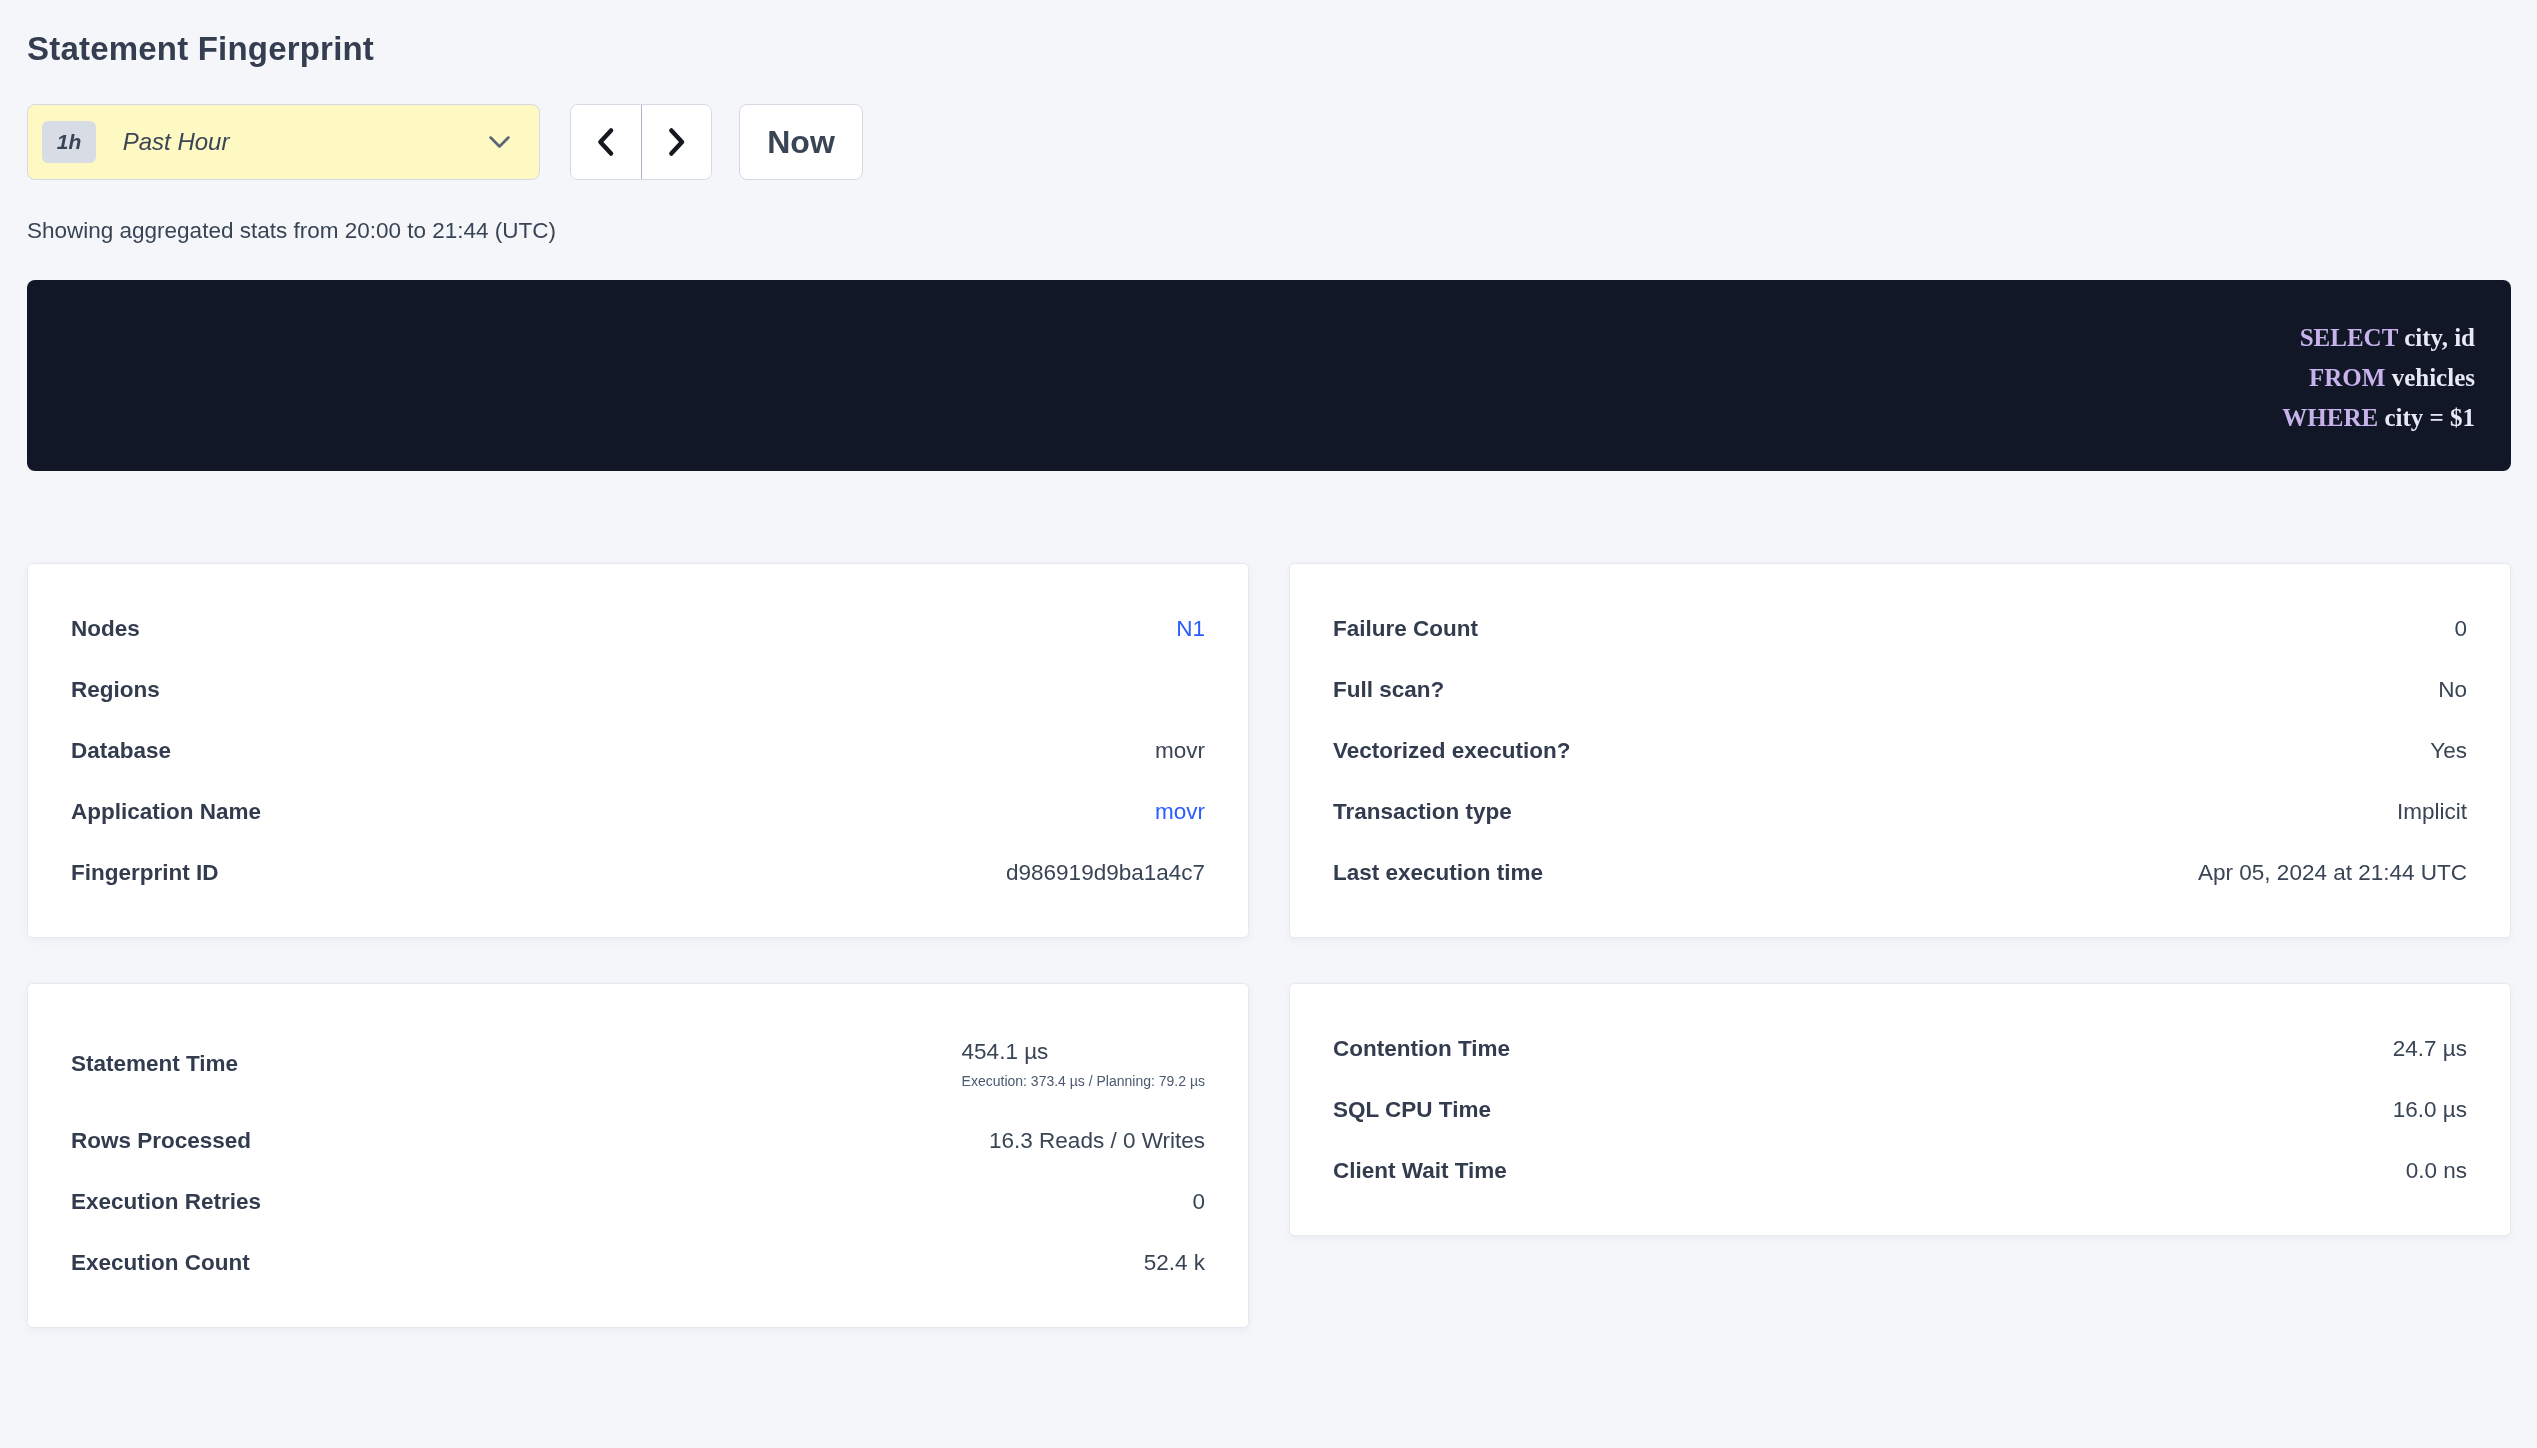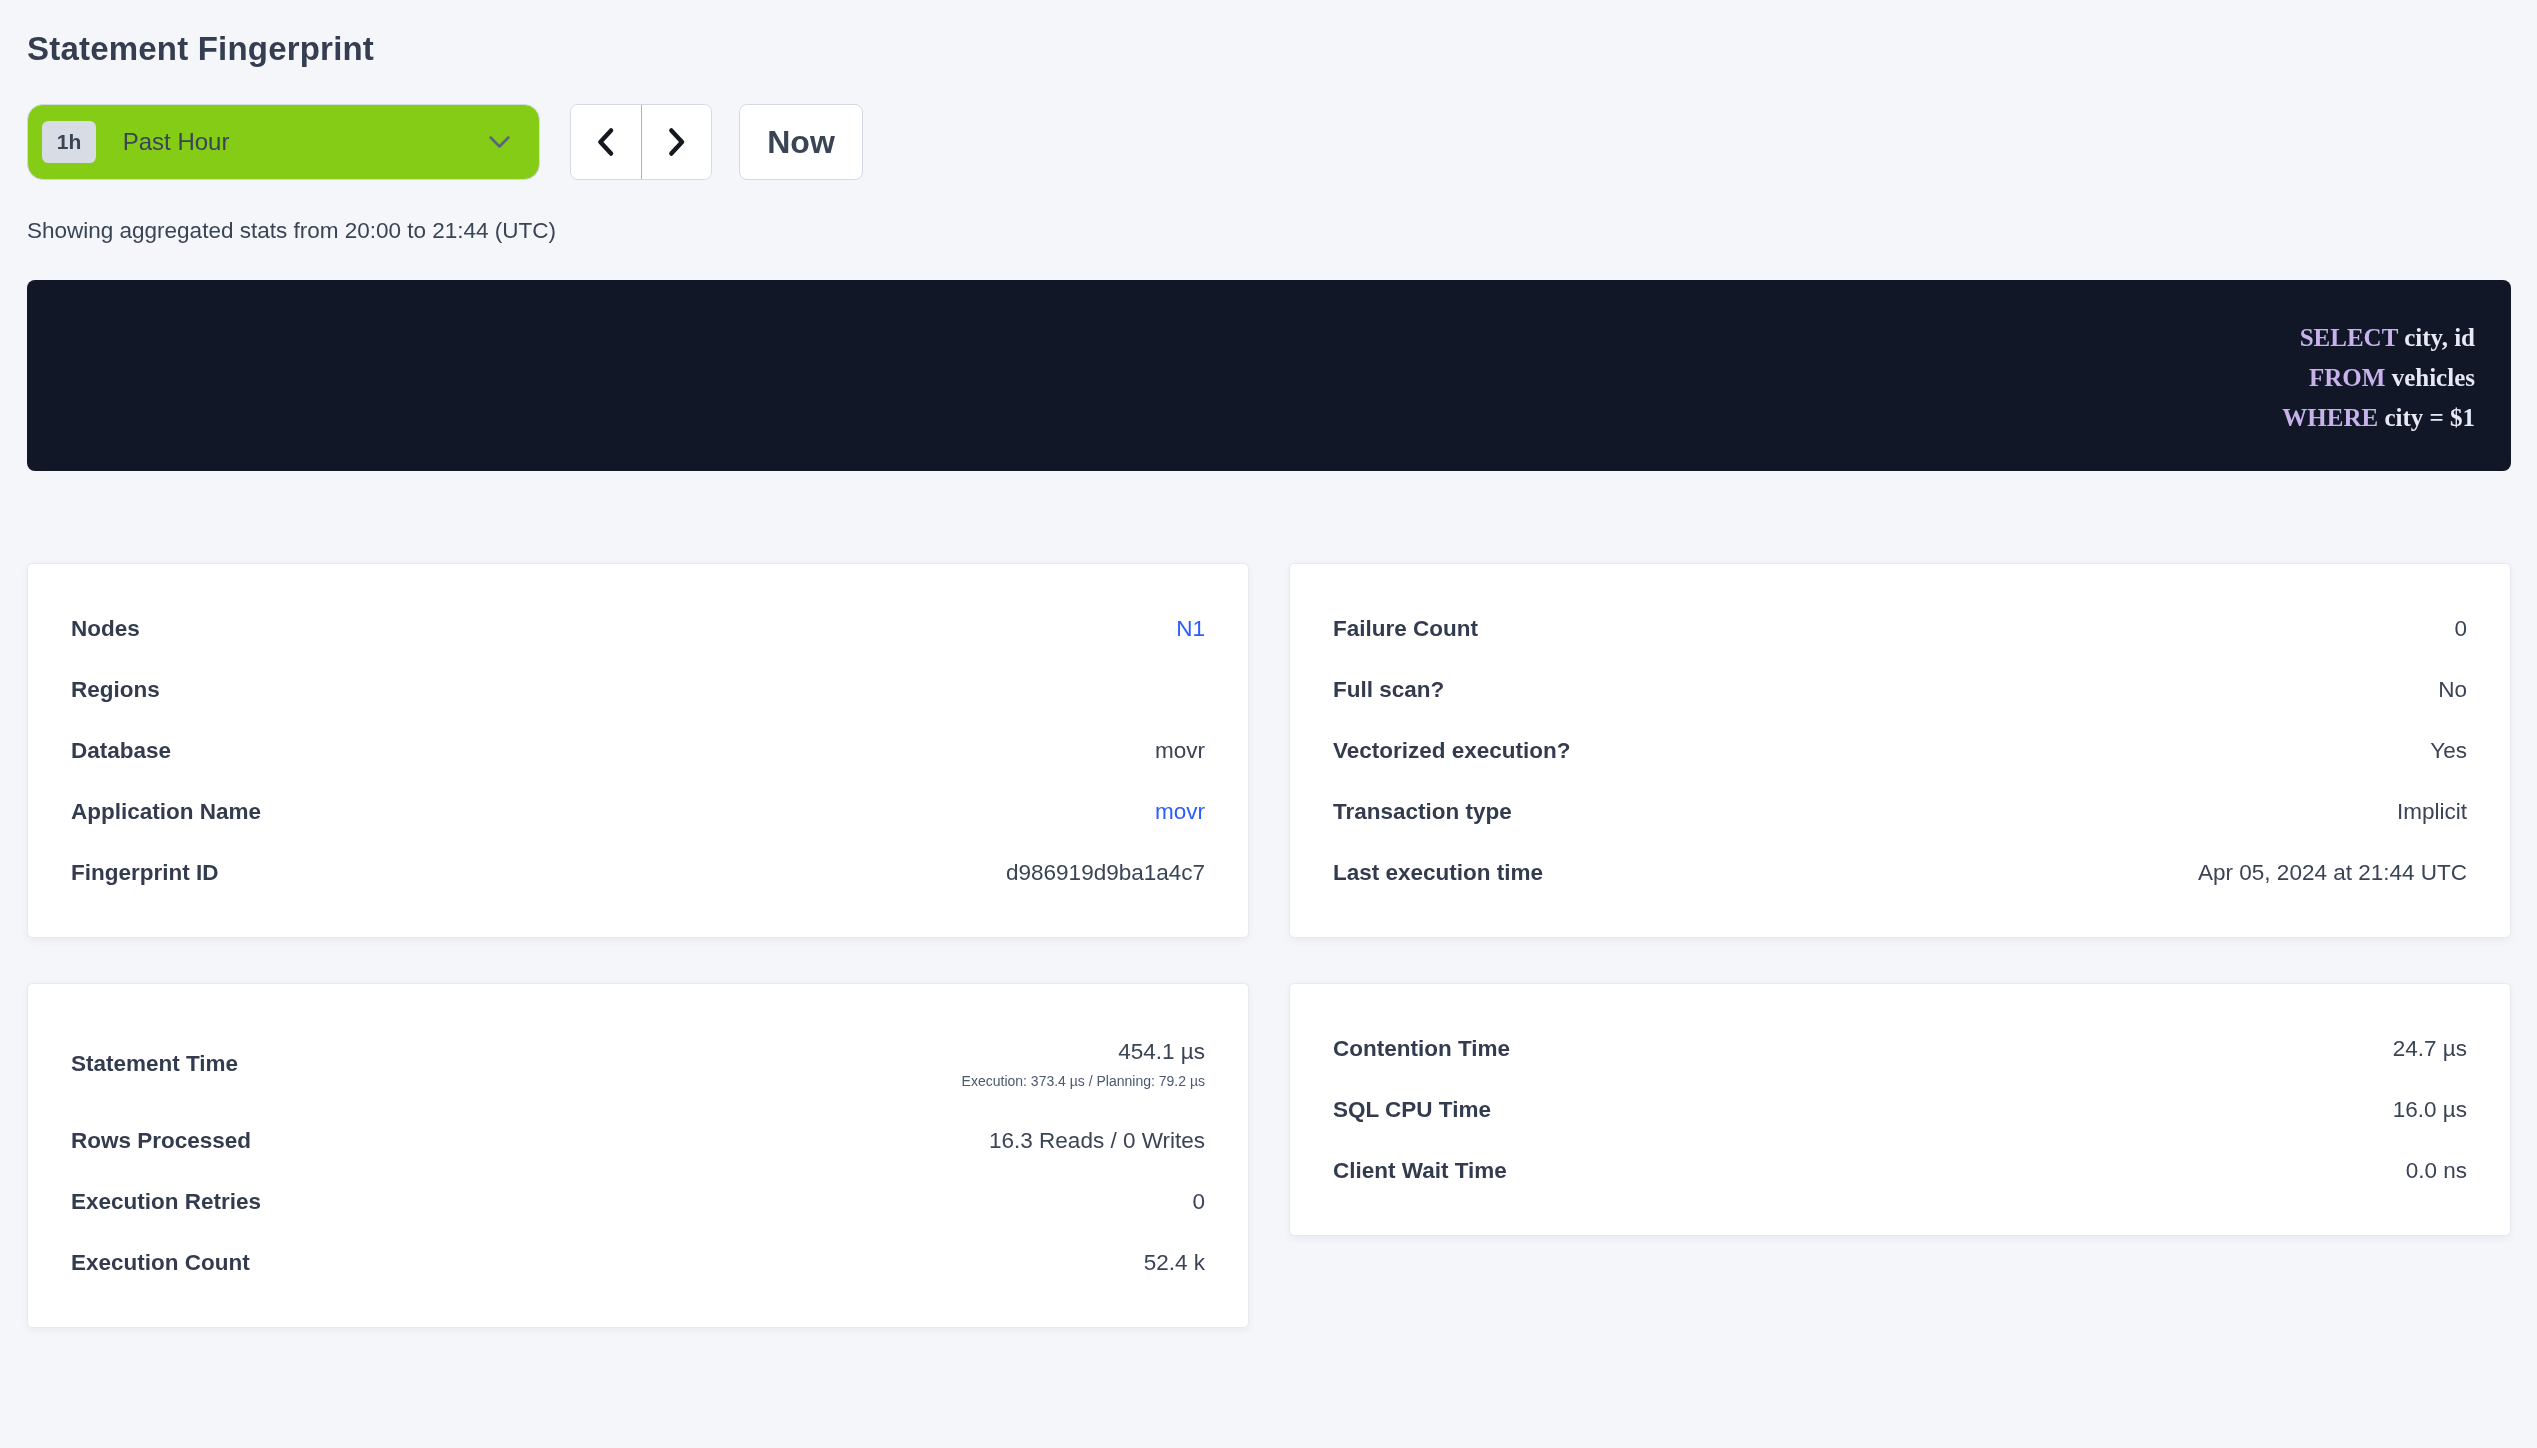--- a/index.html
+++ b/index.html
@@ -48,27 +48,28 @@
 
   
   .controls {
     margin-top: 36px;
     display: flex;
     align-items: stretch;
     height: 76px;
   }
   .time-dropdown {
     width: 513px;
-    background: #84cc16;
+    background: #fef9c3;
     border: 0.9px solid #d5d9e2;
-    border-radius: 16px;
+    border-radius: 8px;
     display: flex;
     align-items: center;
     padding: 0 27px 0 14.4px;
     cursor: pointer;
+    font-style: italic;
   }
   .time-badge {
     background: #d8dce5;
     border-radius: 6.3px;
     padding: 9px 14.4px;
     font-size: 21px;
     font-weight: 700;
     color: #394455;
     margin-right: 27px;
   }
@@ -165,21 +166,21 @@
     color: #394455;
     text-align: right;
   }
   .row-value.link { color: #2b5cff; cursor: pointer; }
   .row-sub {
     margin-top: 7.2px;
     font-size: 14px;
     color: #4a5870;
     text-align: right;
   }
-  .value-stack { display: flex; flex-direction: column; align-items: flex-end; }
+  .value-stack { display: flex; flex-direction: column; align-items: flex-start; }
 
   .icon-svg { display: block; }
 </style>
 </head>
 <body>
 
 <div class="page">
 
   <h1 class="page-title">Statement Fingerprint</h1>
 

